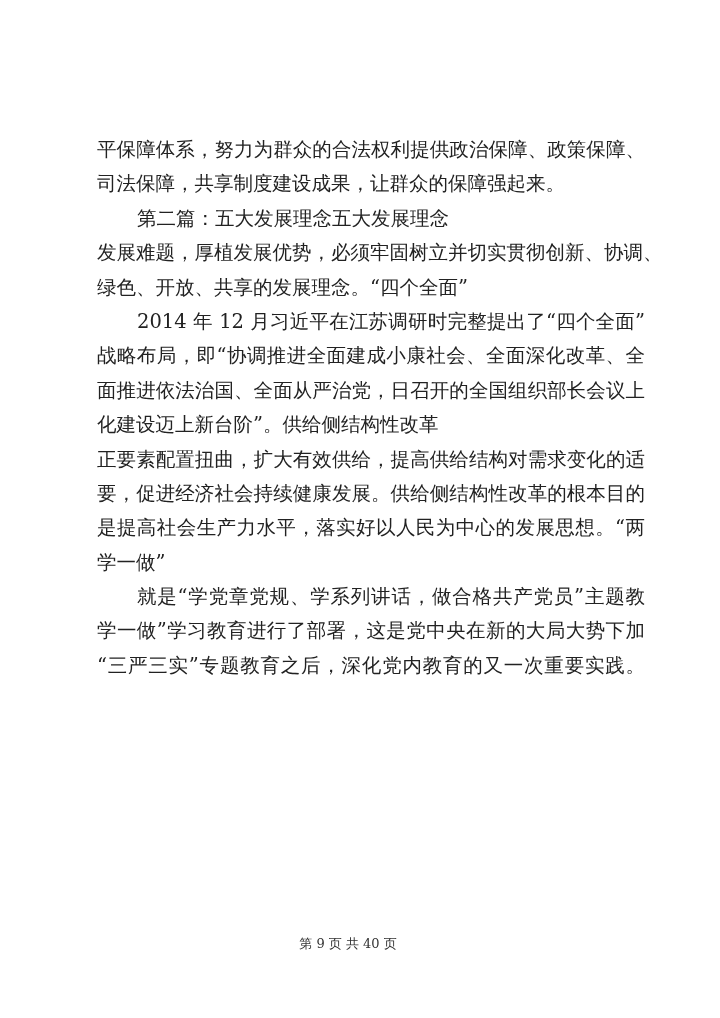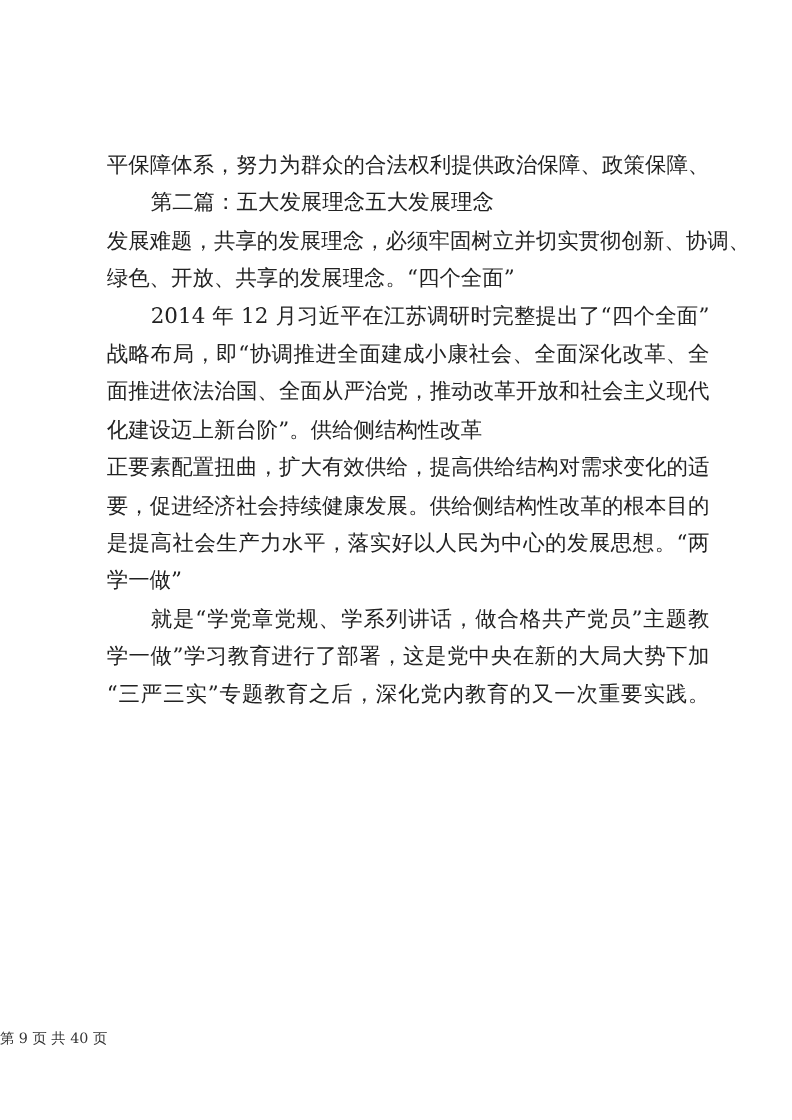--- a/index.html
+++ b/index.html
@@ -12,36 +12,37 @@
       font-family: "DejaVu Serif", "Liberation Serif", serif;
       font-size: 19.5px; line-height: 34.4px; color: #222222;
     }
     .line {
       display: block; white-space: nowrap; height: 34.4px;
       text-align: justify; text-align-last: justify;
     }
     .line.last { text-align-last: left; }
     .line.indent { padding-left: 40px; }
     .footer {
-      position: absolute; left: 0; width: 696px; top: 935px; text-align: left;
+      position: absolute; left: 0; width: 696px; top: 935px; text-align: center;
       font-family: "DejaVu Serif", "Liberation Serif", serif; font-size: 13px; color: #333333;
     }
   </style>
 </head>
 <body>
 
 <div class="page">
   <div class="body-text">
     <span class="line">平保障体系，努力为群众的合法权利提供政治保障、政策保障、</span>
+    <span class="line last">司法保障，共享制度建设成果，让群众的保障强起来。</span>
     <span class="line indent last">第二篇：五大发展理念五大发展理念</span>
-    <span class="line">发展难题，共享的发展理念，必须牢固树立并切实贯彻创新、协调、</span>
+    <span class="line">发展难题，厚植发展优势，必须牢固树立并切实贯彻创新、协调、</span>
     <span class="line last">绿色、开放、共享的发展理念。“四个全面”</span>
     <span class="line indent">2014 年 12 月习近平在江苏调研时完整提出了“四个全面”</span>
     <span class="line">战略布局，即“协调推进全面建成小康社会、全面深化改革、全</span>
-    <span class="line">面推进依法治国、全面从严治党，推动改革开放和社会主义现代</span>
+    <span class="line">面推进依法治国、全面从严治党，日召开的全国组织部长会议上</span>
     <span class="line last">化建设迈上新台阶”。供给侧结构性改革</span>
     <span class="line">正要素配置扭曲，扩大有效供给，提高供给结构对需求变化的适</span>
     <span class="line">要，促进经济社会持续健康发展。供给侧结构性改革的根本目的</span>
     <span class="line">是提高社会生产力水平，落实好以人民为中心的发展思想。“两</span>
     <span class="line last">学一做”</span>
     <span class="line indent">就是“学党章党规、学系列讲话，做合格共产党员”主题教</span>
     <span class="line">学一做”学习教育进行了部署，这是党中央在新的大局大势下加</span>
     <span class="line">“三严三实”专题教育之后，深化党内教育的又一次重要实践。</span>
   </div>
 

